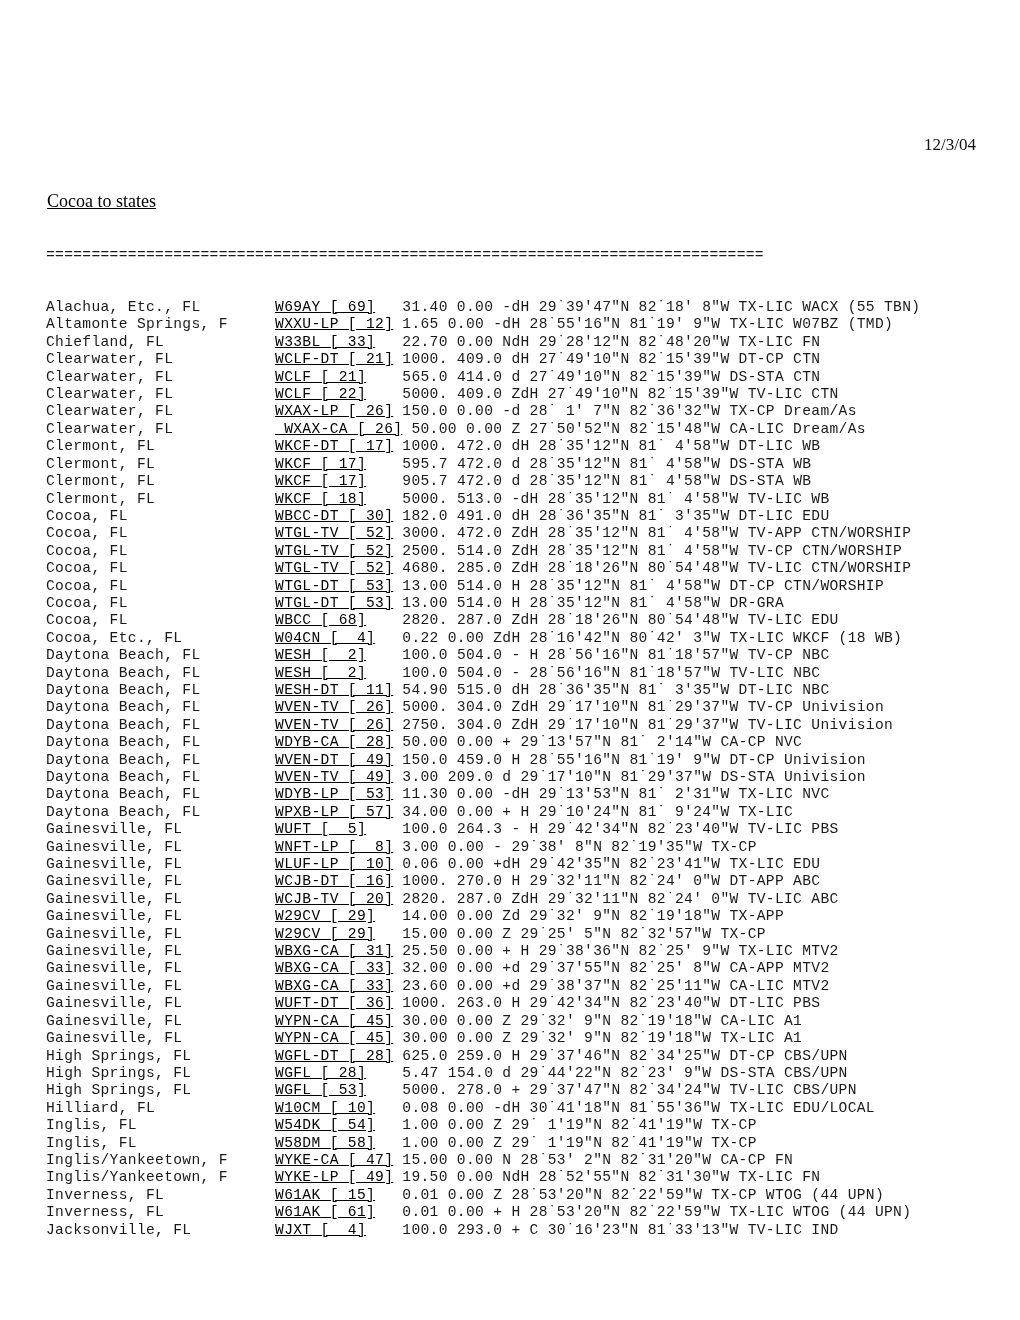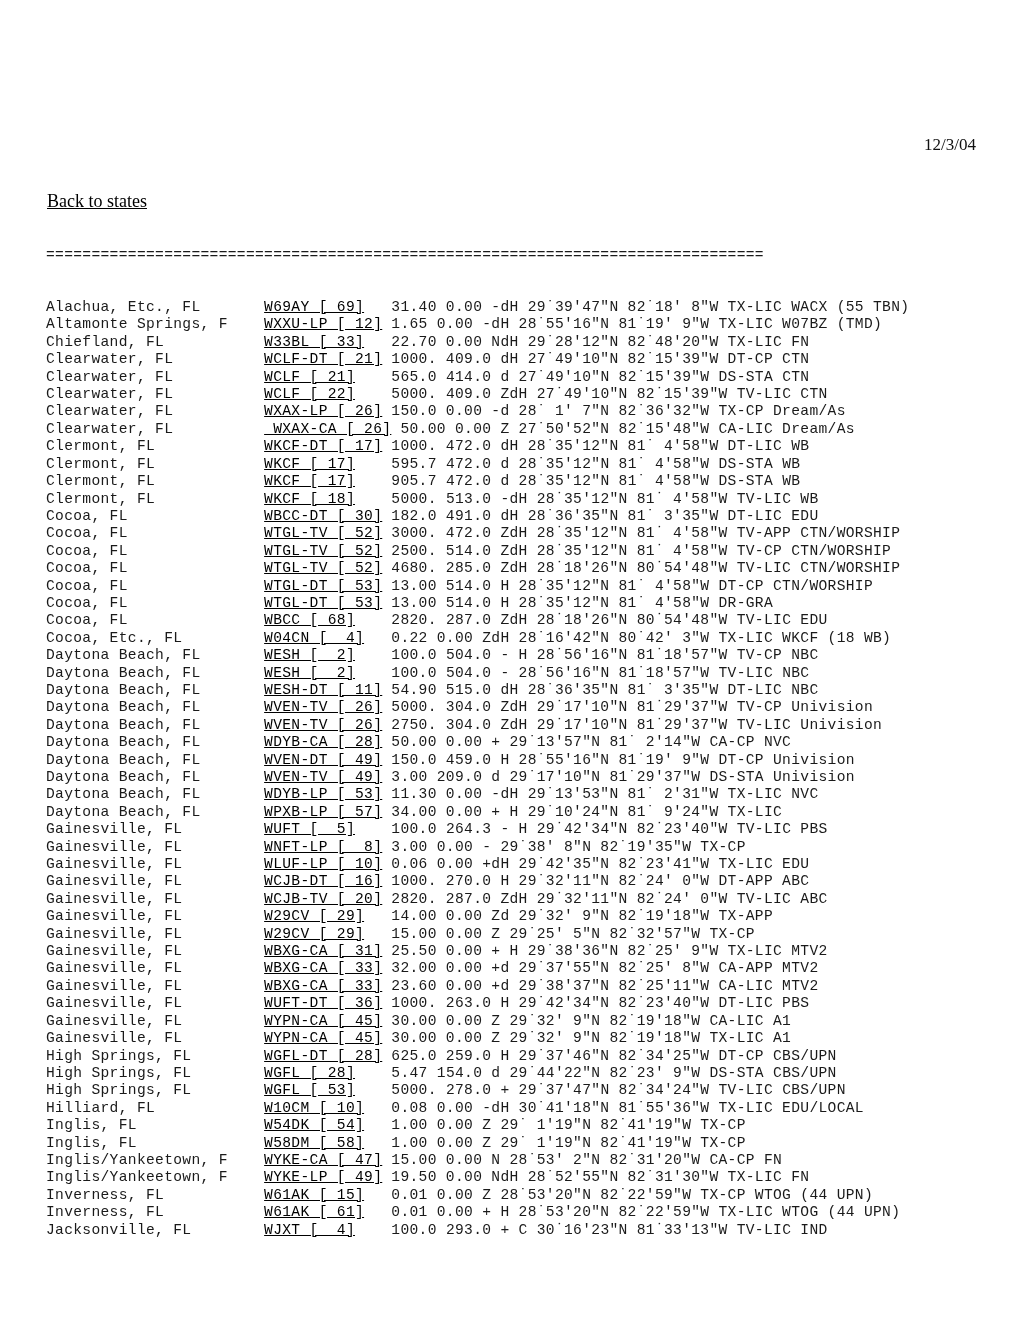--- a/index.html
+++ b/index.html
@@ -87,32 +87,33 @@
     white-space: pre;
   }
   .row .seg {
     white-space: pre;
   }
   .row a.call {
     color: #000;
     text-decoration: underline;
     cursor: pointer;
     white-space: pre;
+    margin-left: 11px;
   }
 </style>
 </head>
 <body>
 
 <div class="page">
 
   <div class="date-line">12/3/04</div>
 
 
   <div class="back-link-wrap">
-    <a class="back-link">Back to states</a>
+    <a class="back-link">Cocoa to states</a>
   </div>
 
   <div class="listing">
     <span class="sep-line">===============================================================================</span>
     <div id="rows-container"><span class="row"><span class="seg">Alachua, Etc., FL       </span><a class="call">W69AY [ 69]</a><span class="seg">   </span><span class="seg">31.40 0.00 -dH 29˙39'47"N 82˙18' 8"W TX-LIC WACX (55 TBN)</span></span><span class="row"><span class="seg">Altamonte Springs, F    </span><a class="call">WXXU-LP [ 12]</a><span class="seg"> </span><span class="seg">1.65 0.00 -dH 28˙55'16"N 81˙19' 9"W TX-LIC W07BZ (TMD)</span></span><span class="row"><span class="seg">Chiefland, FL           </span><a class="call">W33BL [ 33]</a><span class="seg">   </span><span class="seg">22.70 0.00 NdH 29˙28'12"N 82˙48'20"W TX-LIC FN</span></span><span class="row"><span class="seg">Clearwater, FL          </span><a class="call">WCLF-DT [ 21]</a><span class="seg"> </span><span class="seg">1000. 409.0 dH 27˙49'10"N 82˙15'39"W DT-CP CTN</span></span><span class="row"><span class="seg">Clearwater, FL          </span><a class="call">WCLF [ 21]</a><span class="seg">    </span><span class="seg">565.0 414.0 d 27˙49'10"N 82˙15'39"W DS-STA CTN</span></span><span class="row"><span class="seg">Clearwater, FL          </span><a class="call">WCLF [ 22]</a><span class="seg">    </span><span class="seg">5000. 409.0 ZdH 27˙49'10"N 82˙15'39"W TV-LIC CTN</span></span><span class="row"><span class="seg">Clearwater, FL          </span><a class="call">WXAX-LP [ 26]</a><span class="seg"> </span><span class="seg">150.0 0.00 -d 28˙ 1' 7"N 82˙36'32"W TX-CP Dream/As</span></span><span class="row"><span class="seg">Clearwater, FL          </span><a class="call"> WXAX-CA [ 26]</a><span class="seg"> </span><span class="seg">50.00 0.00 Z 27˙50'52"N 82˙15'48"W CA-LIC Dream/As</span></span><span class="row"><span class="seg">Clermont, FL            </span><a class="call">WKCF-DT [ 17]</a><span class="seg"> </span><span class="seg">1000. 472.0 dH 28˙35'12"N 81˙ 4'58"W DT-LIC WB</span></span><span class="row"><span class="seg">Clermont, FL            </span><a class="call">WKCF [ 17]</a><span class="seg">    </span><span class="seg">595.7 472.0 d 28˙35'12"N 81˙ 4'58"W DS-STA WB</span></span><span class="row"><span class="seg">Clermont, FL            </span><a class="call">WKCF [ 17]</a><span class="seg">    </span><span class="seg">905.7 472.0 d 28˙35'12"N 81˙ 4'58"W DS-STA WB</span></span><span class="row"><span class="seg">Clermont, FL            </span><a class="call">WKCF [ 18]</a><span class="seg">    </span><span class="seg">5000. 513.0 -dH 28˙35'12"N 81˙ 4'58"W TV-LIC WB</span></span><span class="row"><span class="seg">Cocoa, FL               </span><a class="call">WBCC-DT [ 30]</a><span class="seg"> </span><span class="seg">182.0 491.0 dH 28˙36'35"N 81˙ 3'35"W DT-LIC EDU</span></span><span class="row"><span class="seg">Cocoa, FL               </span><a class="call">WTGL-TV [ 52]</a><span class="seg"> </span><span class="seg">3000. 472.0 ZdH 28˙35'12"N 81˙ 4'58"W TV-APP CTN/WORSHIP</span></span><span class="row"><span class="seg">Cocoa, FL               </span><a class="call">WTGL-TV [ 52]</a><span class="seg"> </span><span class="seg">2500. 514.0 ZdH 28˙35'12"N 81˙ 4'58"W TV-CP CTN/WORSHIP</span></span><span class="row"><span class="seg">Cocoa, FL               </span><a class="call">WTGL-TV [ 52]</a><span class="seg"> </span><span class="seg">4680. 285.0 ZdH 28˙18'26"N 80˙54'48"W TV-LIC CTN/WORSHIP</span></span><span class="row"><span class="seg">Cocoa, FL               </span><a class="call">WTGL-DT [ 53]</a><span class="seg"> </span><span class="seg">13.00 514.0 H 28˙35'12"N 81˙ 4'58"W DT-CP CTN/WORSHIP</span></span><span class="row"><span class="seg">Cocoa, FL               </span><a class="call">WTGL-DT [ 53]</a><span class="seg"> </span><span class="seg">13.00 514.0 H 28˙35'12"N 81˙ 4'58"W DR-GRA</span></span><span class="row"><span class="seg">Cocoa, FL               </span><a class="call">WBCC [ 68]</a><span class="seg">    </span><span class="seg">2820. 287.0 ZdH 28˙18'26"N 80˙54'48"W TV-LIC EDU</span></span><span class="row"><span class="seg">Cocoa, Etc., FL         </span><a class="call">W04CN [  4]</a><span class="seg">   </span><span class="seg">0.22 0.00 ZdH 28˙16'42"N 80˙42' 3"W TX-LIC WKCF (18 WB)</span></span><span class="row"><span class="seg">Daytona Beach, FL       </span><a class="call">WESH [  2]</a><span class="seg">    </span><span class="seg">100.0 504.0 - H 28˙56'16"N 81˙18'57"W TV-CP NBC</span></span><span class="row"><span class="seg">Daytona Beach, FL       </span><a class="call">WESH [  2]</a><span class="seg">    </span><span class="seg">100.0 504.0 - 28˙56'16"N 81˙18'57"W TV-LIC NBC</span></span><span class="row"><span class="seg">Daytona Beach, FL       </span><a class="call">WESH-DT [ 11]</a><span class="seg"> </span><span class="seg">54.90 515.0 dH 28˙36'35"N 81˙ 3'35"W DT-LIC NBC</span></span><span class="row"><span class="seg">Daytona Beach, FL       </span><a class="call">WVEN-TV [ 26]</a><span class="seg"> </span><span class="seg">5000. 304.0 ZdH 29˙17'10"N 81˙29'37"W TV-CP Univision</span></span><span class="row"><span class="seg">Daytona Beach, FL       </span><a class="call">WVEN-TV [ 26]</a><span class="seg"> </span><span class="seg">2750. 304.0 ZdH 29˙17'10"N 81˙29'37"W TV-LIC Univision</span></span><span class="row"><span class="seg">Daytona Beach, FL       </span><a class="call">WDYB-CA [ 28]</a><span class="seg"> </span><span class="seg">50.00 0.00 + 29˙13'57"N 81˙ 2'14"W CA-CP NVC</span></span><span class="row"><span class="seg">Daytona Beach, FL       </span><a class="call">WVEN-DT [ 49]</a><span class="seg"> </span><span class="seg">150.0 459.0 H 28˙55'16"N 81˙19' 9"W DT-CP Univision</span></span><span class="row"><span class="seg">Daytona Beach, FL       </span><a class="call">WVEN-TV [ 49]</a><span class="seg"> </span><span class="seg">3.00 209.0 d 29˙17'10"N 81˙29'37"W DS-STA Univision</span></span><span class="row"><span class="seg">Daytona Beach, FL       </span><a class="call">WDYB-LP [ 53]</a><span class="seg"> </span><span class="seg">11.30 0.00 -dH 29˙13'53"N 81˙ 2'31"W TX-LIC NVC</span></span><span class="row"><span class="seg">Daytona Beach, FL       </span><a class="call">WPXB-LP [ 57]</a><span class="seg"> </span><span class="seg">34.00 0.00 + H 29˙10'24"N 81˙ 9'24"W TX-LIC</span></span><span class="row"><span class="seg">Gainesville, FL         </span><a class="call">WUFT [  5]</a><span class="seg">    </span><span class="seg">100.0 264.3 - H 29˙42'34"N 82˙23'40"W TV-LIC PBS</span></span><span class="row"><span class="seg">Gainesville, FL         </span><a class="call">WNFT-LP [  8]</a><span class="seg"> </span><span class="seg">3.00 0.00 - 29˙38' 8"N 82˙19'35"W TX-CP</span></span><span class="row"><span class="seg">Gainesville, FL         </span><a class="call">WLUF-LP [ 10]</a><span class="seg"> </span><span class="seg">0.06 0.00 +dH 29˙42'35"N 82˙23'41"W TX-LIC EDU</span></span><span class="row"><span class="seg">Gainesville, FL         </span><a class="call">WCJB-DT [ 16]</a><span class="seg"> </span><span class="seg">1000. 270.0 H 29˙32'11"N 82˙24' 0"W DT-APP ABC</span></span><span class="row"><span class="seg">Gainesville, FL         </span><a class="call">WCJB-TV [ 20]</a><span class="seg"> </span><span class="seg">2820. 287.0 ZdH 29˙32'11"N 82˙24' 0"W TV-LIC ABC</span></span><span class="row"><span class="seg">Gainesville, FL         </span><a class="call">W29CV [ 29]</a><span class="seg">   </span><span class="seg">14.00 0.00 Zd 29˙32' 9"N 82˙19'18"W TX-APP</span></span><span class="row"><span class="seg">Gainesville, FL         </span><a class="call">W29CV [ 29]</a><span class="seg">   </span><span class="seg">15.00 0.00 Z 29˙25' 5"N 82˙32'57"W TX-CP</span></span><span class="row"><span class="seg">Gainesville, FL         </span><a class="call">WBXG-CA [ 31]</a><span class="seg"> </span><span class="seg">25.50 0.00 + H 29˙38'36"N 82˙25' 9"W TX-LIC MTV2</span></span><span class="row"><span class="seg">Gainesville, FL         </span><a class="call">WBXG-CA [ 33]</a><span class="seg"> </span><span class="seg">32.00 0.00 +d 29˙37'55"N 82˙25' 8"W CA-APP MTV2</span></span><span class="row"><span class="seg">Gainesville, FL         </span><a class="call">WBXG-CA [ 33]</a><span class="seg"> </span><span class="seg">23.60 0.00 +d 29˙38'37"N 82˙25'11"W CA-LIC MTV2</span></span><span class="row"><span class="seg">Gainesville, FL         </span><a class="call">WUFT-DT [ 36]</a><span class="seg"> </span><span class="seg">1000. 263.0 H 29˙42'34"N 82˙23'40"W DT-LIC PBS</span></span><span class="row"><span class="seg">Gainesville, FL         </span><a class="call">WYPN-CA [ 45]</a><span class="seg"> </span><span class="seg">30.00 0.00 Z 29˙32' 9"N 82˙19'18"W CA-LIC A1</span></span><span class="row"><span class="seg">Gainesville, FL         </span><a class="call">WYPN-CA [ 45]</a><span class="seg"> </span><span class="seg">30.00 0.00 Z 29˙32' 9"N 82˙19'18"W TX-LIC A1</span></span><span class="row"><span class="seg">High Springs, FL        </span><a class="call">WGFL-DT [ 28]</a><span class="seg"> </span><span class="seg">625.0 259.0 H 29˙37'46"N 82˙34'25"W DT-CP CBS/UPN</span></span><span class="row"><span class="seg">High Springs, FL        </span><a class="call">WGFL [ 28]</a><span class="seg">    </span><span class="seg">5.47 154.0 d 29˙44'22"N 82˙23' 9"W DS-STA CBS/UPN</span></span><span class="row"><span class="seg">High Springs, FL        </span><a class="call">WGFL [ 53]</a><span class="seg">    </span><span class="seg">5000. 278.0 + 29˙37'47"N 82˙34'24"W TV-LIC CBS/UPN</span></span><span class="row"><span class="seg">Hilliard, FL            </span><a class="call">W10CM [ 10]</a><span class="seg">   </span><span class="seg">0.08 0.00 -dH 30˙41'18"N 81˙55'36"W TX-LIC EDU/LOCAL</span></span><span class="row"><span class="seg">Inglis, FL              </span><a class="call">W54DK [ 54]</a><span class="seg">   </span><span class="seg">1.00 0.00 Z 29˙ 1'19"N 82˙41'19"W TX-CP</span></span><span class="row"><span class="seg">Inglis, FL              </span><a class="call">W58DM [ 58]</a><span class="seg">   </span><span class="seg">1.00 0.00 Z 29˙ 1'19"N 82˙41'19"W TX-CP</span></span><span class="row"><span class="seg">Inglis/Yankeetown, F    </span><a class="call">WYKE-CA [ 47]</a><span class="seg"> </span><span class="seg">15.00 0.00 N 28˙53' 2"N 82˙31'20"W CA-CP FN</span></span><span class="row"><span class="seg">Inglis/Yankeetown, F    </span><a class="call">WYKE-LP [ 49]</a><span class="seg"> </span><span class="seg">19.50 0.00 NdH 28˙52'55"N 82˙31'30"W TX-LIC FN</span></span><span class="row"><span class="seg">Inverness, FL           </span><a class="call">W61AK [ 15]</a><span class="seg">   </span><span class="seg">0.01 0.00 Z 28˙53'20"N 82˙22'59"W TX-CP WTOG (44 UPN)</span></span><span class="row"><span class="seg">Inverness, FL           </span><a class="call">W61AK [ 61]</a><span class="seg">   </span><span class="seg">0.01 0.00 + H 28˙53'20"N 82˙22'59"W TX-LIC WTOG (44 UPN)</span></span><span class="row"><span class="seg">Jacksonville, FL        </span><a class="call">WJXT [  4]</a><span class="seg">    </span><span class="seg">100.0 293.0 + C 30˙16'23"N 81˙33'13"W TV-LIC IND</span></span></div>
   </div>
 
 </div>
 
 </body></html>

